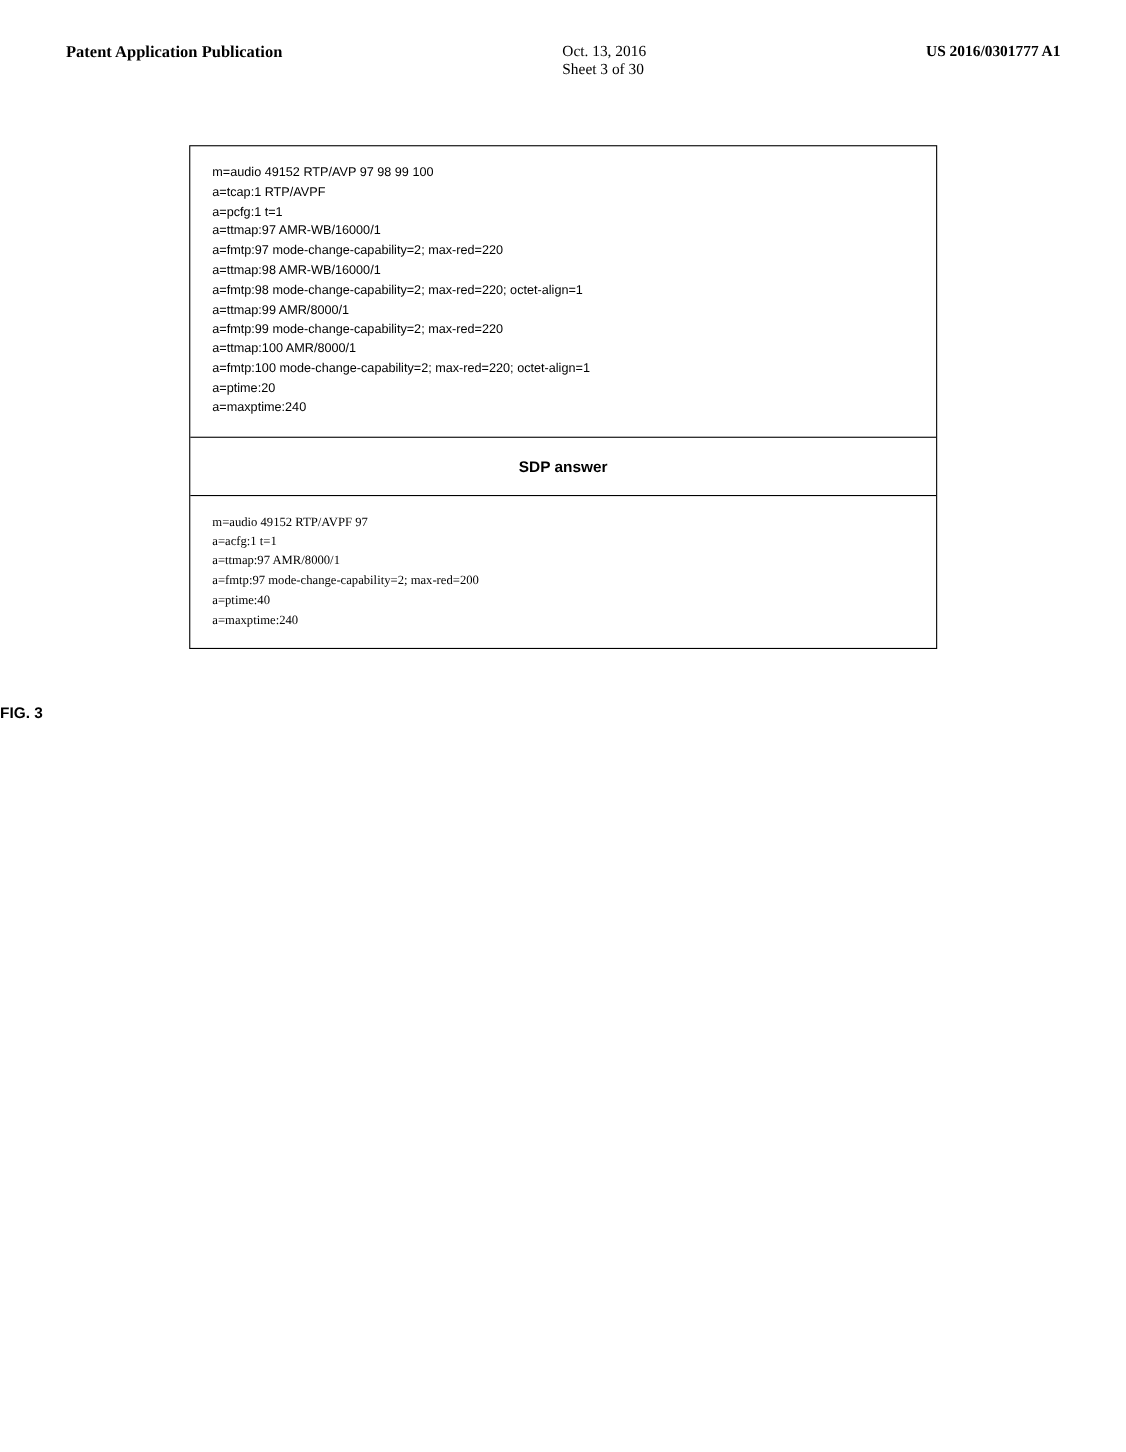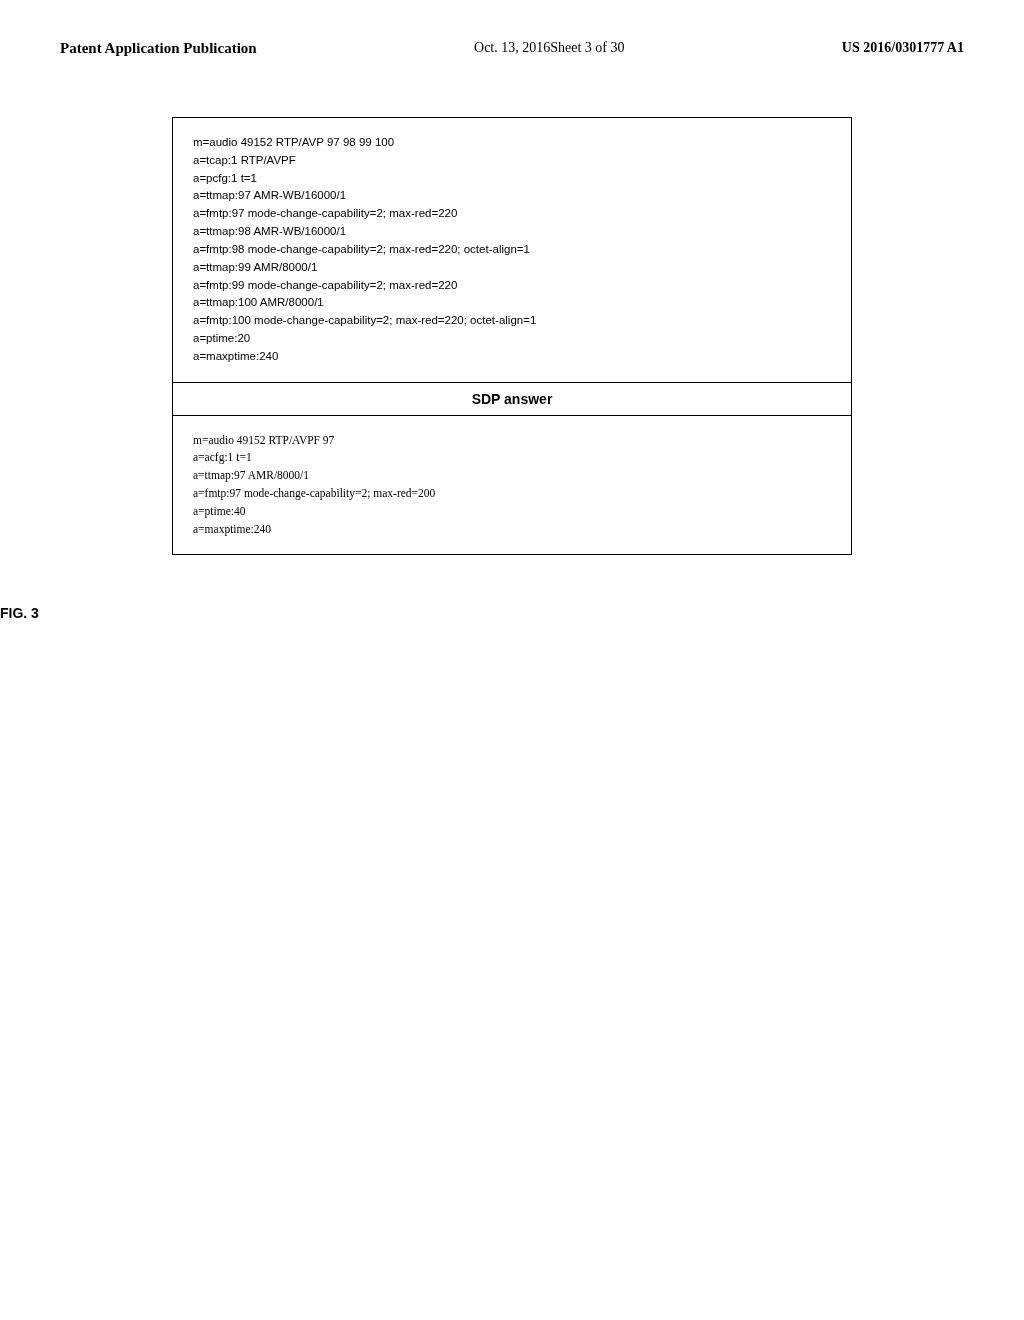--- a/index.html
+++ b/index.html
@@ -23,20 +23,21 @@
     }
 
     .header-left {
       font-weight: bold;
       font-size: 15px;
     }
 
     .header-center-group {
       display: flex;
       font-size: 14px;
+      flex-direction: column;
     }
 
     .header-right {
       font-size: 14px;
       font-weight: bold;
     }
 
     
     .main-content {
       display: flex;
@@ -69,21 +70,21 @@
       font-size: 11.5px;
       line-height: 1.55;
       white-space: pre;
     }
 
     
     .sdp-answer-header {
       text-align: center;
       font-weight: bold;
       font-size: 14px;
-      padding: 8px 0;
+      padding: 18px 0;
       border-top: 1.5px solid #000;
       border-bottom: 1.5px solid #000;
       font-family: Arial, sans-serif;
     }
 
     .sdp-answer-body {
       padding: 16px 20px 16px 20px;
       font-family: Liberation Serif, serif;
       font-size: 11.5px;
       line-height: 1.55;

